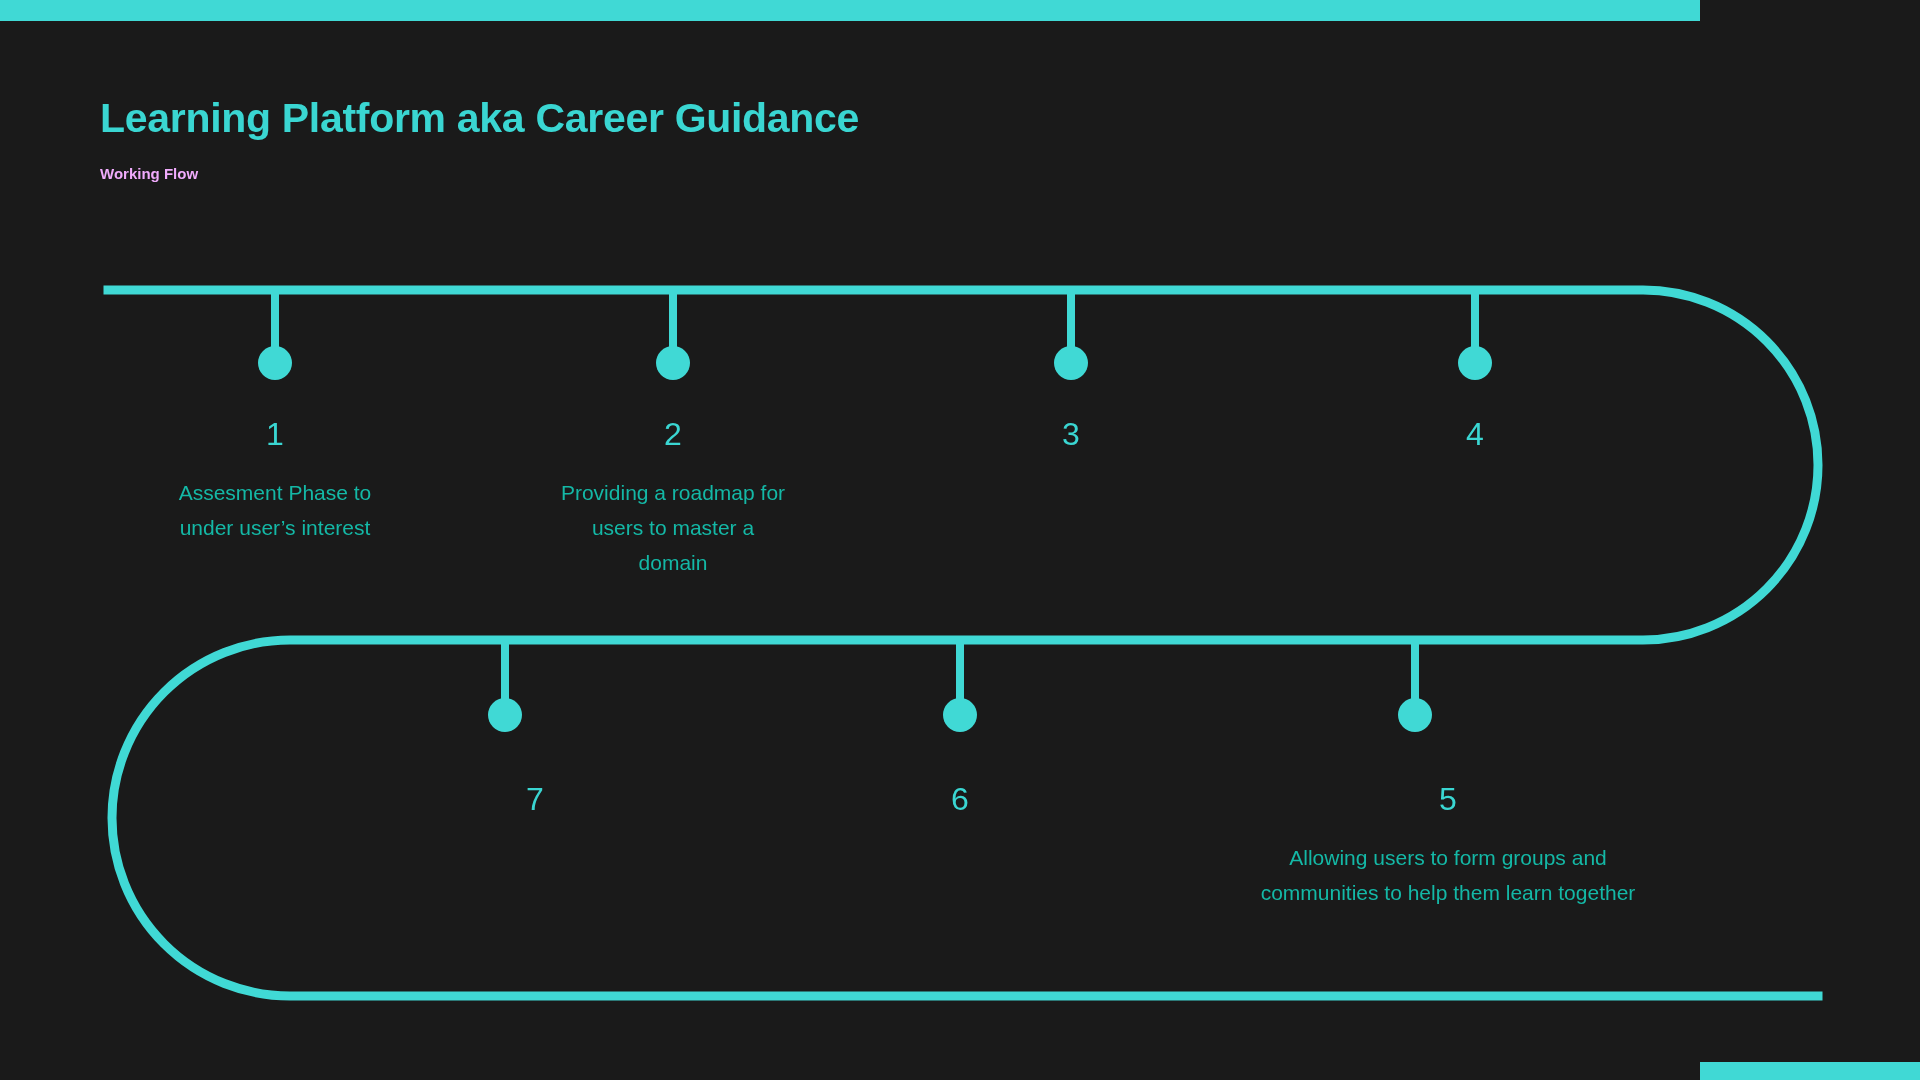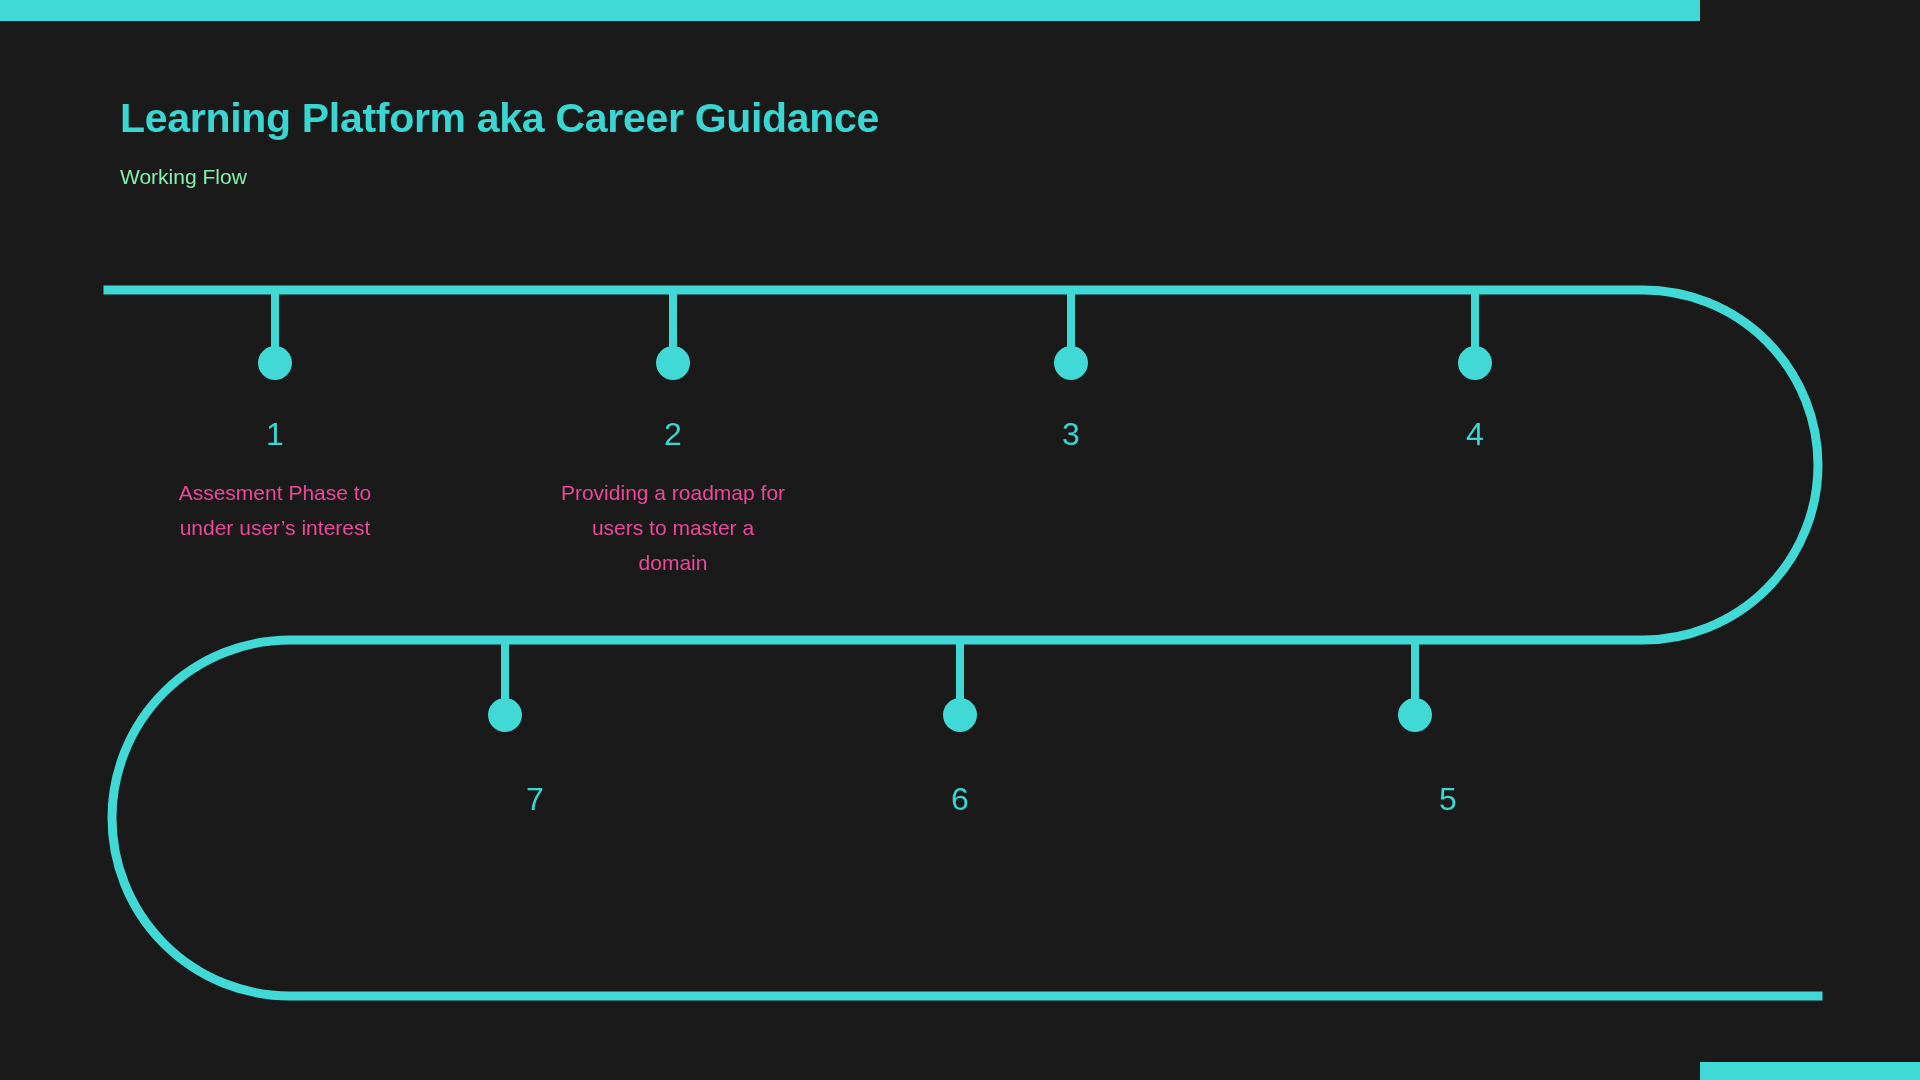--- a/index.html
+++ b/index.html
@@ -16,34 +16,34 @@
     width:1700px; height:21px;
     background:#40d9d5;
   }
   #bar-bottom-right {
     position:absolute; left:1700px; top:1062px;
     width:220px; height:18px;
     background:#40d9d5;
   }
 
   
-  #header { position:absolute; left:120px; top:96px; }
+  #header { position:absolute; left:100px; top:96px; }
   #page-title {
     font-size:41px;
     font-weight:bold;
     color:#3ad6d2;
     letter-spacing:-0.3px;
     line-height:1.1;
     white-space:nowrap;
   }
   #page-subtitle {
     margin-top:24px;
-    font-size:21px;
-    color:#86efac;
-    font-weight:400;
+    font-size:15px;
+    color:#f0abfc;
+    font-weight:700;
   }
 
   
   #track {
     position:absolute; left:0; top:0;
     width:1920px; height:1080px;
     pointer-events:none;
   }
 
   
@@ -56,21 +56,21 @@
   .node-num {
     font-size:32px;
     color:#3ad6d2;
     font-weight:400;
     line-height:1;
   }
   .node-text {
     margin-top:26px;
     font-size:21px;
     line-height:1.66;
-    color:#ec4899;
+    color:#14b8a6;
     font-weight:400;
   }
   .node-row-top { }
   .node-row-bottom { }
 
   
   .node.wide { width:280px; }
 </style>
 </head>
 <body>
@@ -127,13 +127,14 @@
 <div class="node node-row-bottom" style="left:535px; top:783px; width:510px;">
   <div class="node-num">7</div>
 </div>
 
 <div class="node node-row-bottom" style="left:960px; top:783px; width:285px;">
   <div class="node-num">6</div>
 </div>
 
 <div class="node node-row-bottom" style="left:1448px; top:783px; width:400px;">
   <div class="node-num">5</div>
+  <div class="node-text">Allowing users to form groups and communities to help them learn together</div>
 </div>
 
 </body></html>

